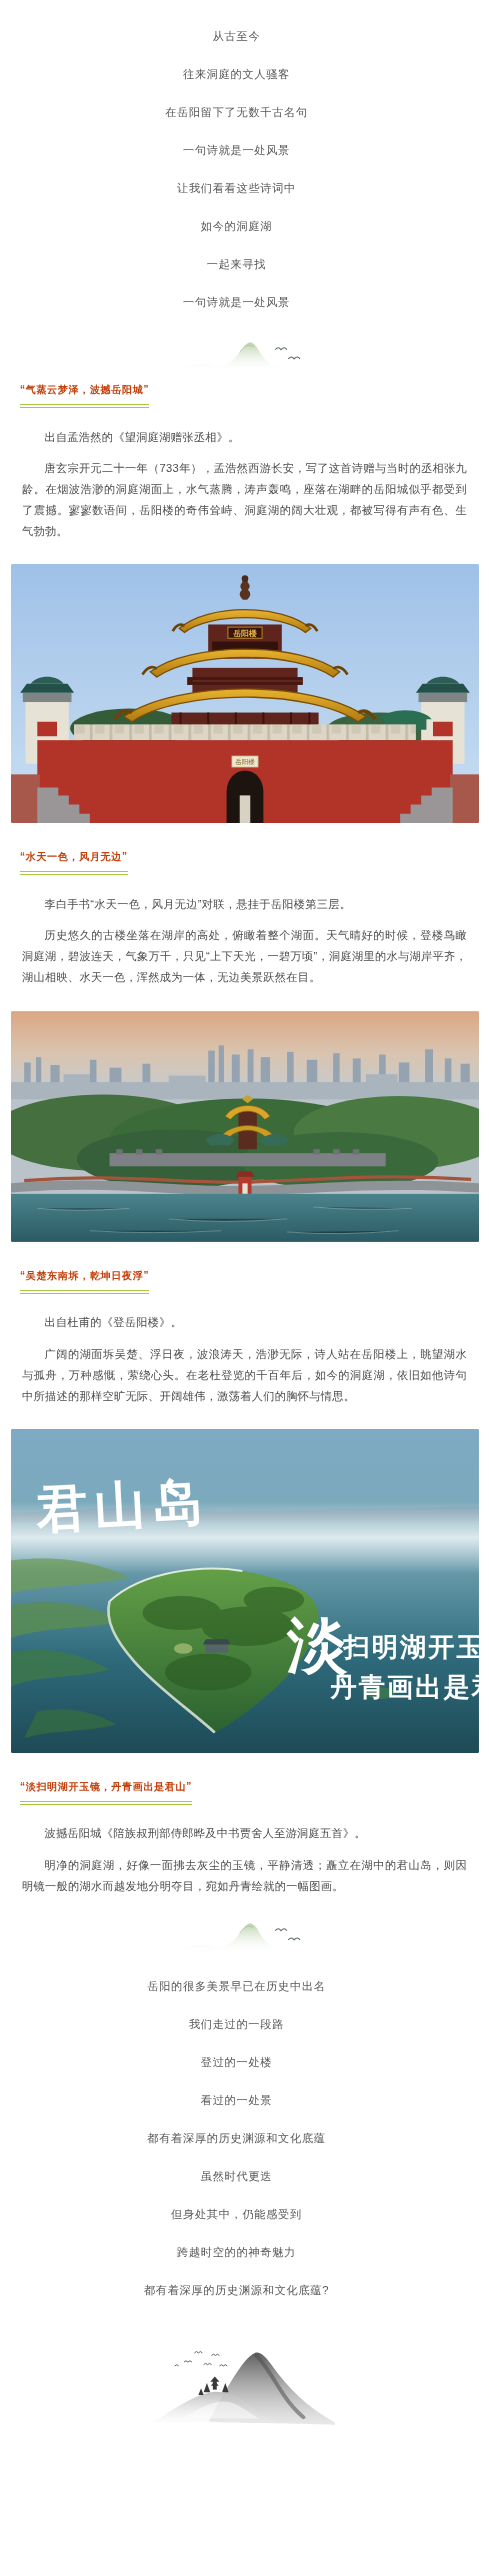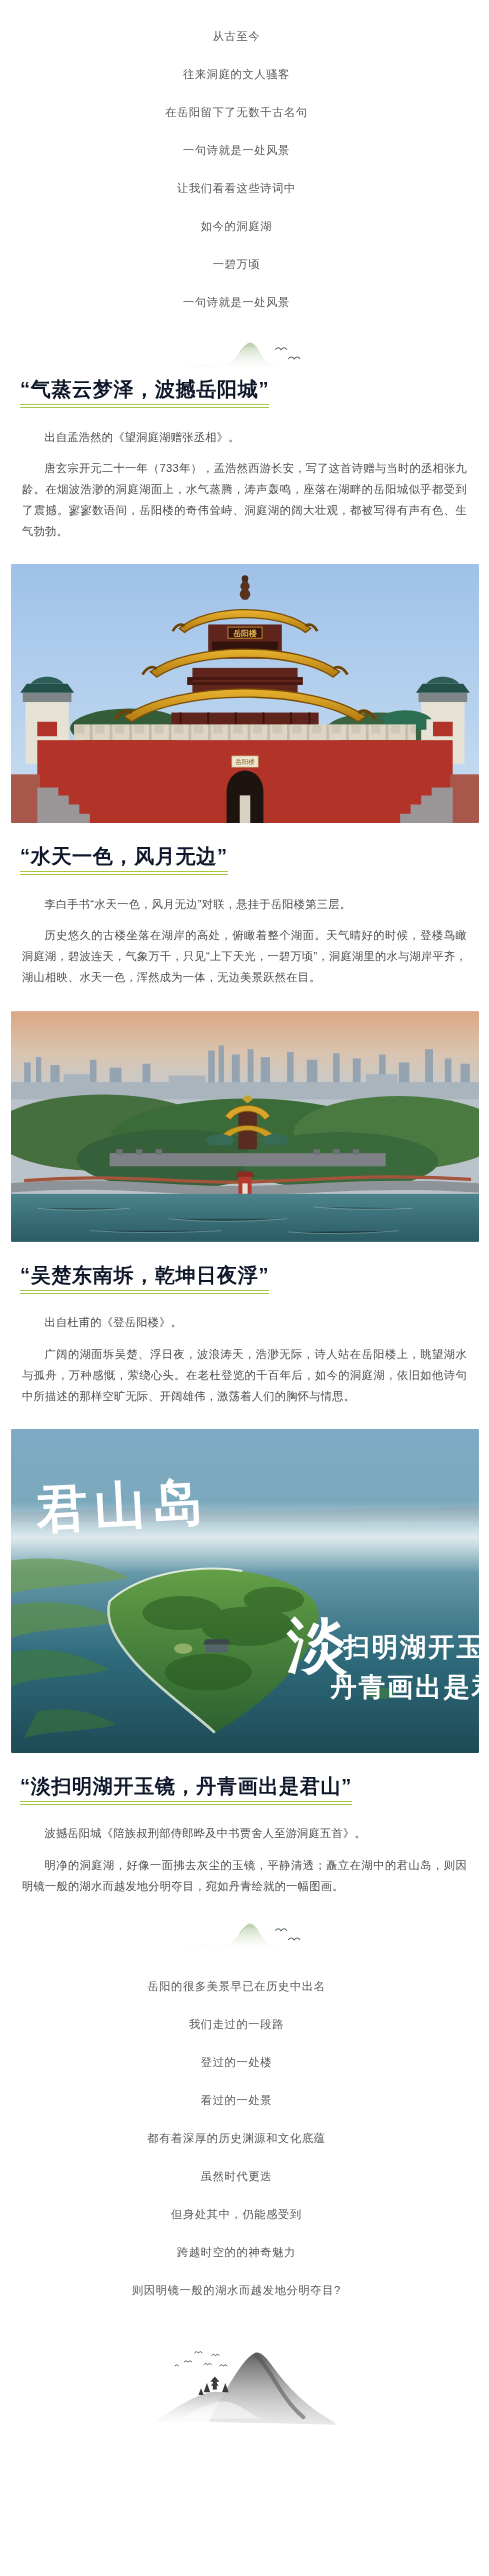--- a/index.html
+++ b/index.html
@@ -12,21 +12,21 @@
   .c-line{margin:0 16px 25px 0;text-align:center;font-size:11.2px;line-height:13px;color:#575757;letter-spacing:0.7px;}
 
   
   .divider{display:flex;justify-content:center;margin:0 0 9.2px 0;}
 
   
   .section{margin-top:0;}
   .gap-top{margin-top:25px;}
   .heading-row{margin:0 0 18.4px 20px;}
   .heading-wrap{display:inline-block;padding:0 9.2px 0 0;}
-  .heading-text{font-size:20px;font-weight:bold;color:#0f172a;letter-spacing:0.7px;line-height:17px;}
+  .heading-text{font-size:10px;font-weight:bold;color:#c2410c;letter-spacing:0.7px;line-height:17px;}
   .heading-wrap::after{content:"";display:block;margin-top:6px;height:2px;
      border-top:1.3px solid #a6c93f;border-bottom:0.7px solid #a6c93f;}
 
   
   .para{margin:0 22px 10.5px 22px;font-size:11.2px;line-height:21px;color:#4c4c4c;
         text-align:justify;text-indent:2em;letter-spacing:0.3px;}
 
   
   .photo{display:block;margin:22.4px 10.5px 0 10.5px;width:468px;}
   .photo svg{display:block;border-radius:1.3px;}
@@ -38,21 +38,21 @@
 
 <div class="page">
 
   <section class="center-lines">
     <p class="c-line">从古至今</p>
     <p class="c-line">往来洞庭的文人骚客</p>
     <p class="c-line">在岳阳留下了无数千古名句</p>
     <p class="c-line">一句诗就是一处风景</p>
     <p class="c-line">让我们看看这些诗词中</p>
     <p class="c-line">如今的洞庭湖</p>
-    <p class="c-line">一碧万顷</p>
+    <p class="c-line">一起来寻找</p>
     <p class="c-line">一句诗就是一处风景</p>
   </section>
 
   <div class="divider">
     <svg width="158" height="38" viewBox="0 0 240 58">
       <defs>
         <linearGradient id="gFade" x1="0" y1="0" x2="0" y2="1">
           <stop offset="0" stop-color="#b7cfa7" stop-opacity="0.95"></stop>
           <stop offset="1" stop-color="#ffffff" stop-opacity="0.1"></stop>
         </linearGradient>
@@ -336,21 +336,21 @@
 
   <section class="center-lines outro">
     <p class="c-line">岳阳的很多美景早已在历史中出名</p>
     <p class="c-line">我们走过的一段路</p>
     <p class="c-line">登过的一处楼</p>
     <p class="c-line">看过的一处景</p>
     <p class="c-line">都有着深厚的历史渊源和文化底蕴</p>
     <p class="c-line">虽然时代更迭</p>
     <p class="c-line">但身处其中，仍能感受到</p>
     <p class="c-line">跨越时空的的神奇魅力</p>
-    <p class="c-line">则因明镜一般的湖水而越发地分明夺目?</p>
+    <p class="c-line">都有着深厚的历史渊源和文化底蕴?</p>
   </section>
 
   <div class="ink-footer">
     <svg width="204" height="105" viewBox="0 0 310 160">
       <defs>
         <linearGradient id="inkG" x1="0" y1="0" x2="0" y2="1">
           <stop offset="0" stop-color="#5d5d5d"></stop>
             <stop offset="1" stop-color="#c9c9c9" stop-opacity="0.4"></stop>
         </linearGradient>
         <linearGradient id="inkL" x1="0" y1="0" x2="0" y2="1">

